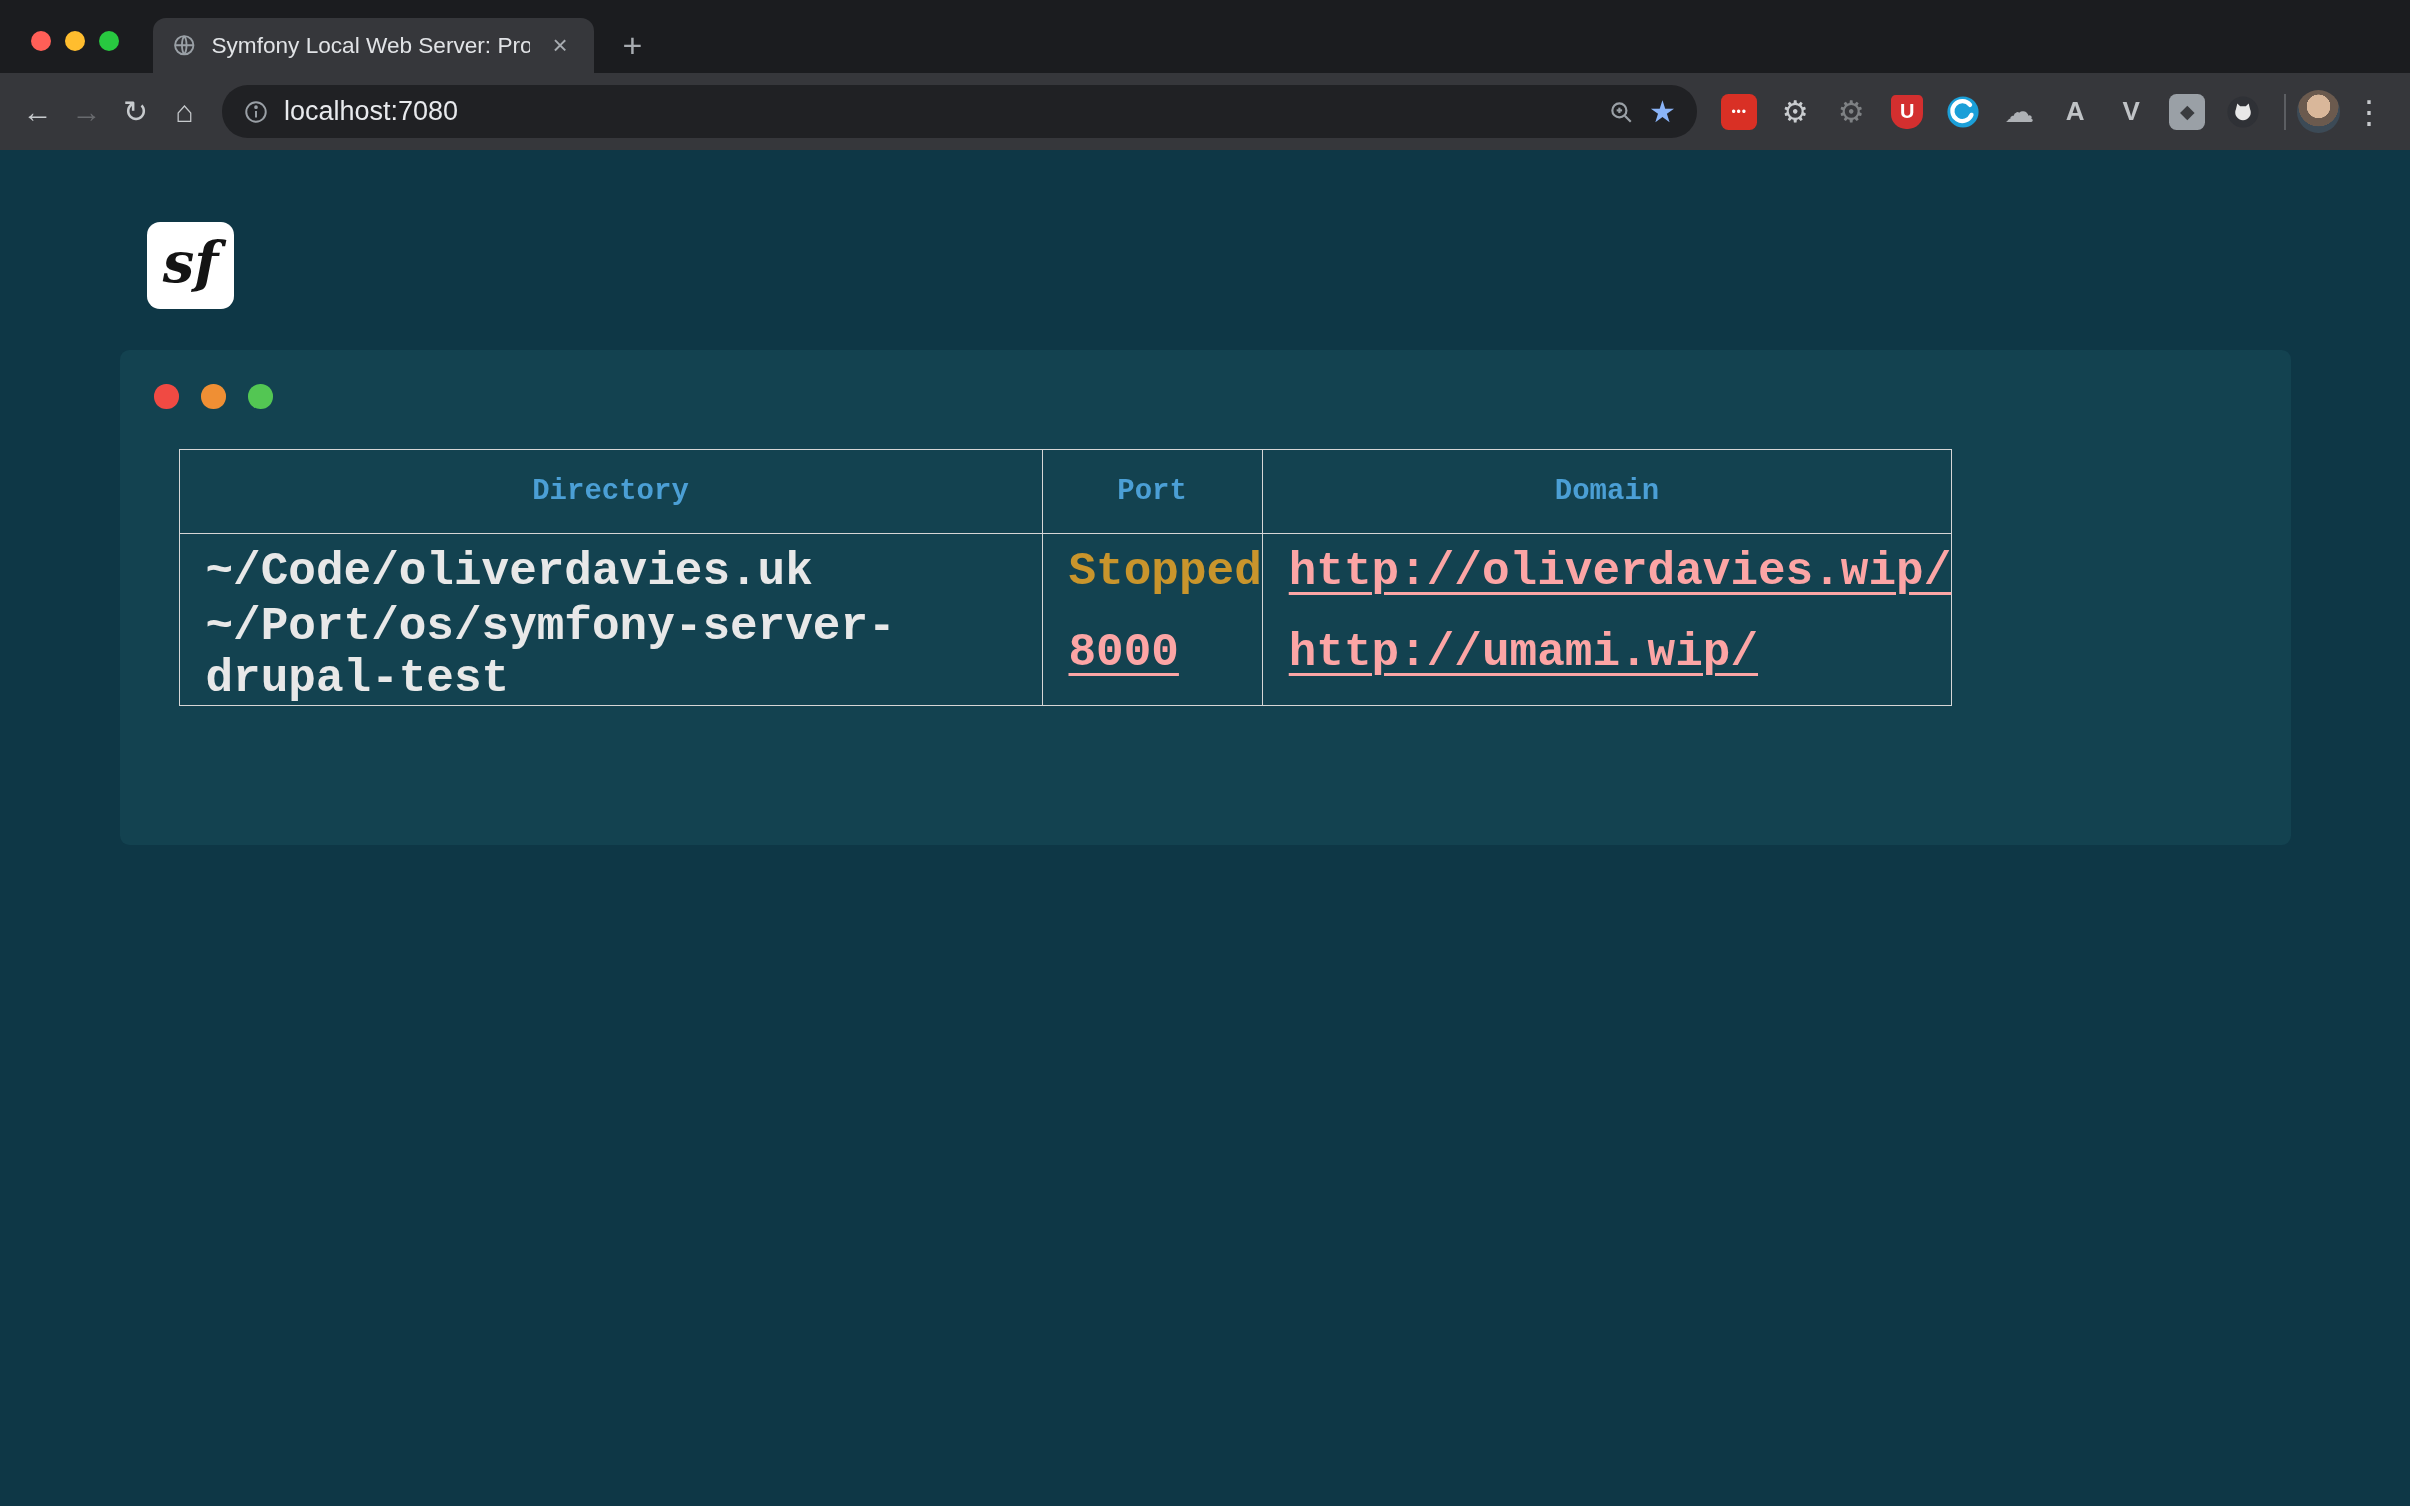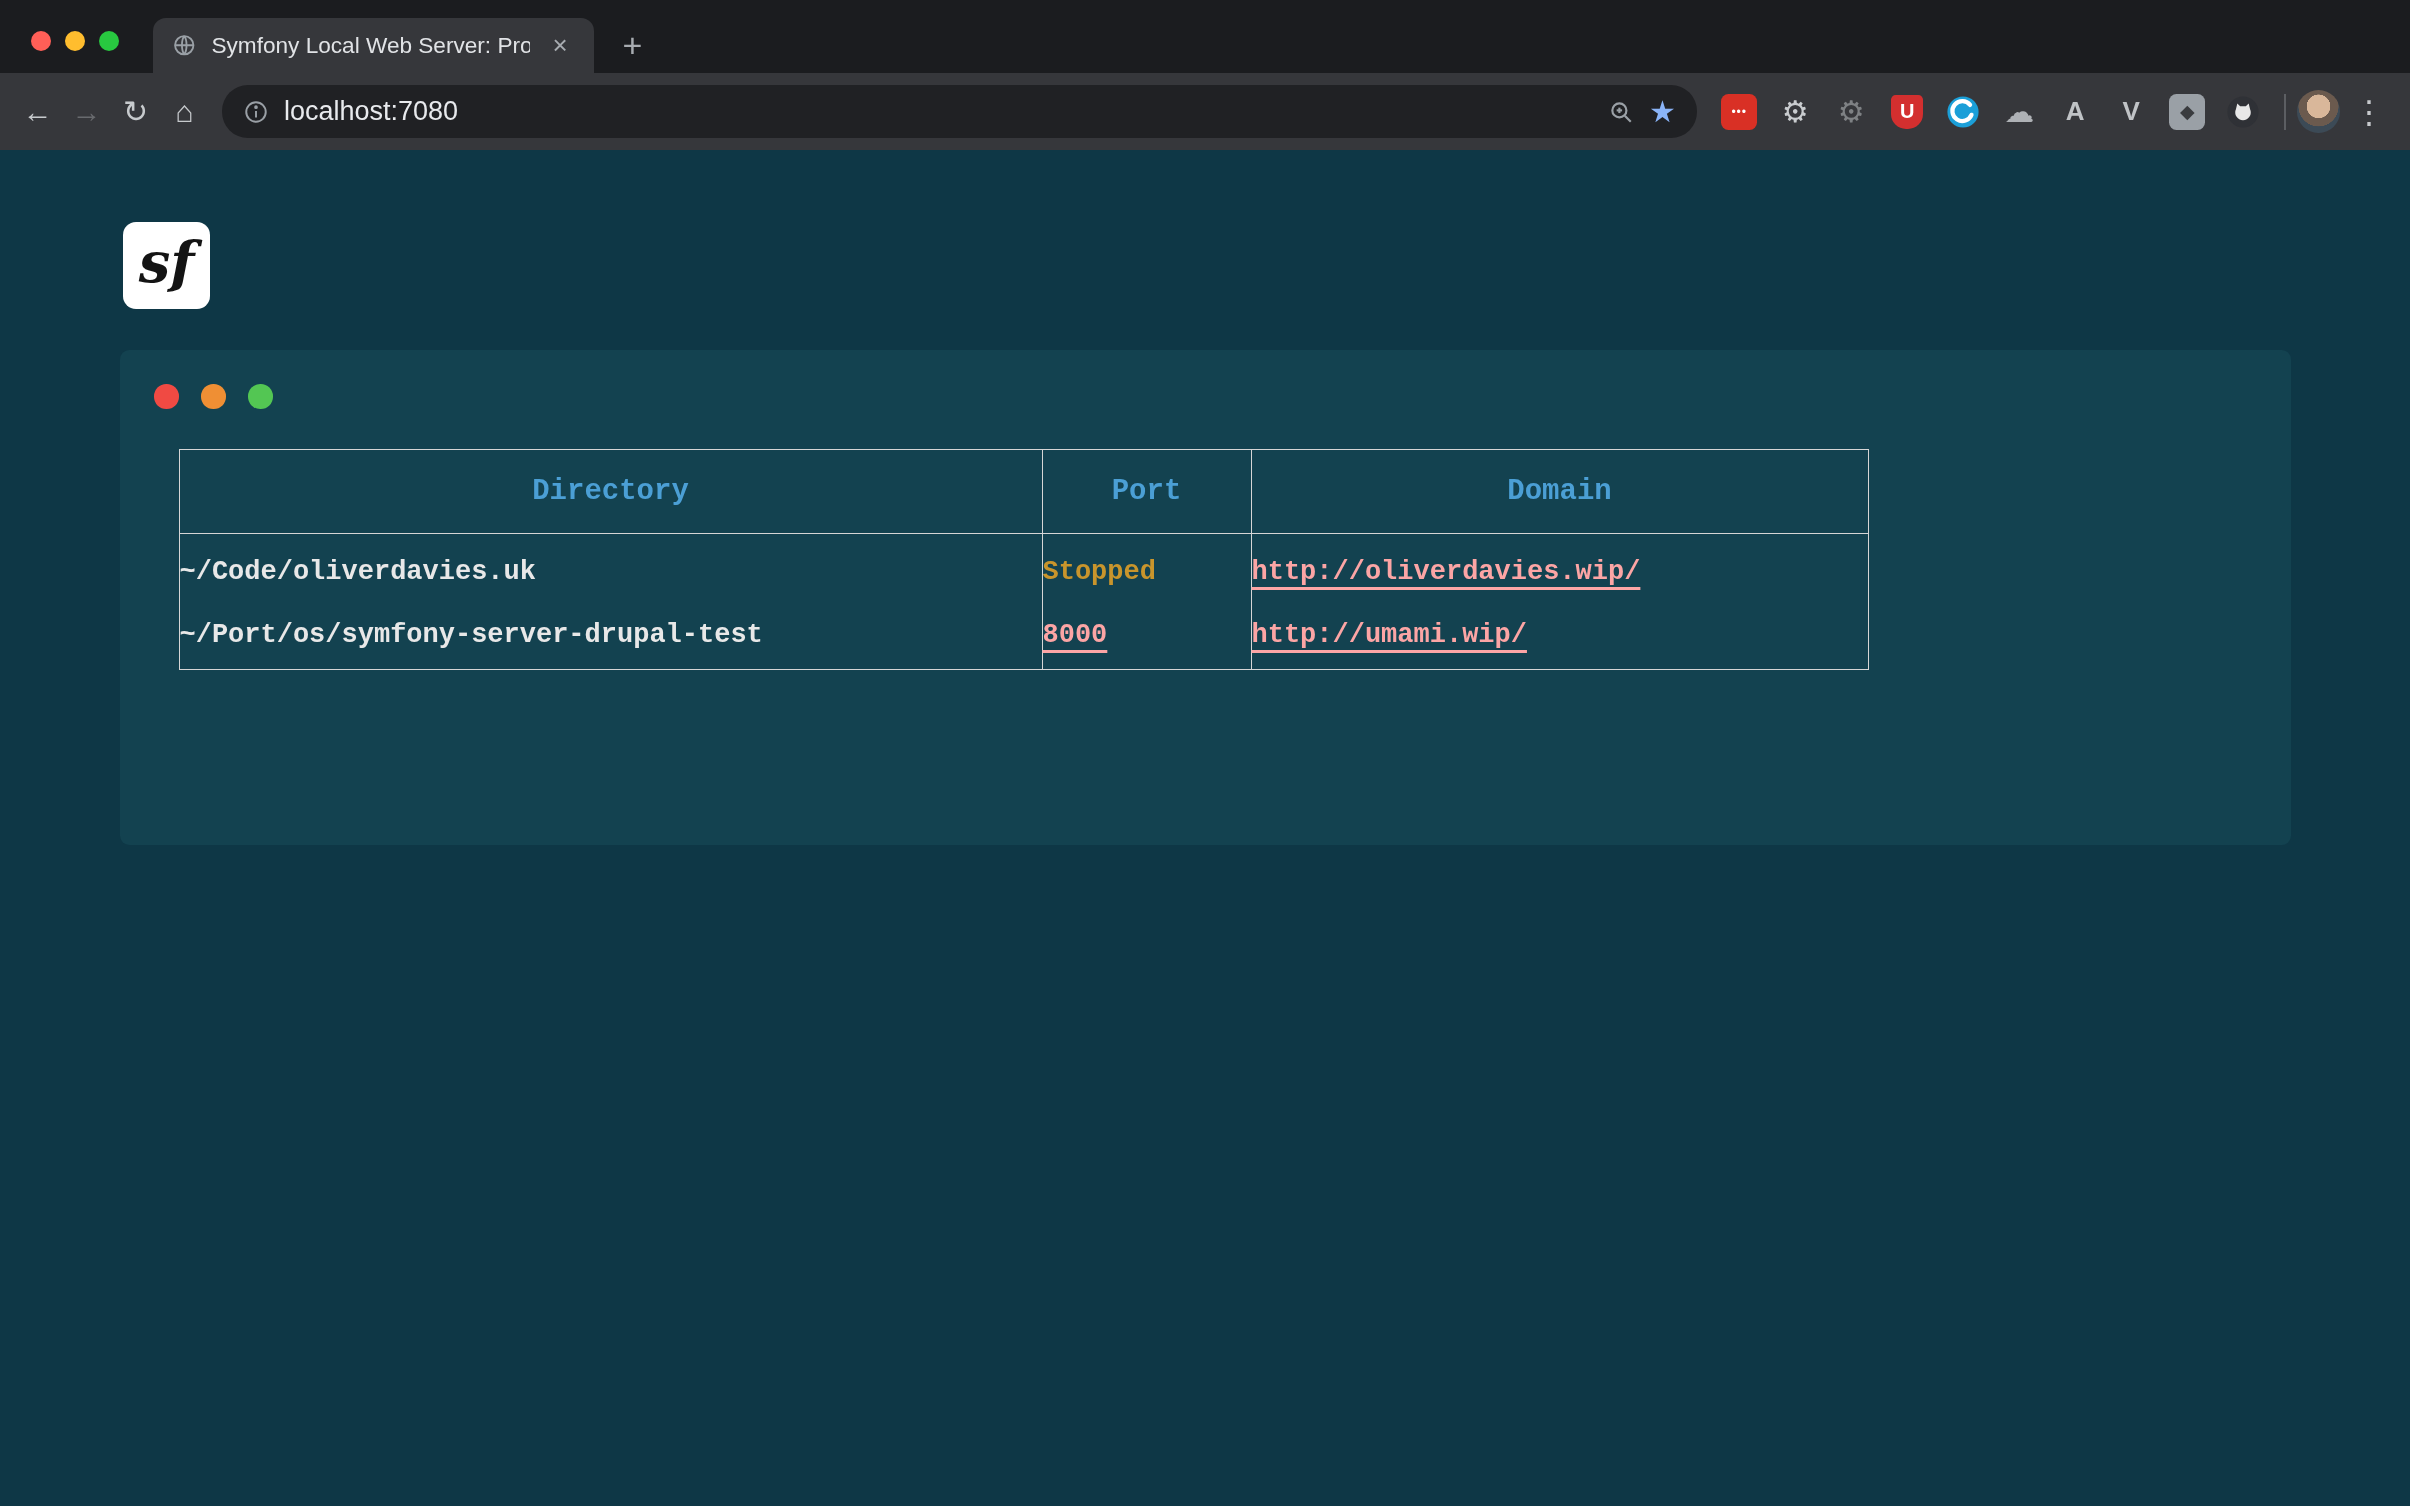--- a/index.html
+++ b/index.html
@@ -35,37 +35,37 @@
   .ext-cloud { color:#aeb1b5; font-size:30px; }
   .ext-letter { color:#c0c3c6; font-size:26px; font-weight:700; }
   .ext-misc { background:#9aa0a6; border-radius:7.5px; color:#3a3c3f; font-size:19px; }
   .divider { width:1.9px; height:36px; background:#5c5e62; margin:0 11.3px; flex:0 0 auto; }
   .avatar { width:43px; height:43px; border-radius:50%; flex:0 0 auto;
             background:radial-gradient(circle at 50% 38%, #d9b79a 0 34%, #6b5a4e 35% 58%, #3c4a56 59%); }
   .menu-btn { color:#c7cacd; font-size:32px; padding:0 13px; flex:0 0 auto; }
 
   
   .page { height:1356px; background:#0e3746; }
-  .page-header { display:flex; align-items:center; gap:30px; padding:72px 0 0 123px; }
+  .page-header { display:flex; align-items:center; gap:30px; padding:72px 0 0 123px;margin-left:24px; }
   .sf-logo { width:87px; height:87px; background:#ffffff; border-radius:13px; display:flex; align-items:center; justify-content:center; }
   .sf-logo span { font-family:"DejaVu Serif",serif; font-style:italic; font-weight:700; font-size:56px; color:#141414; margin-top:-7.5px; }
   .page-title { color:#ffffff; font-size:56px; letter-spacing:-0.9px; font-weight:400; }
 
   .panel { width:2171px; height:495px; margin:41px 0 0 120px; background:#134250; border-radius:9.4px; padding:34px 0 0 34px; }
   .panel-dots { display:flex; gap:22.6px; }
   .pdot { width:24.5px; height:24.5px; border-radius:50%; }
   .pdot.red { background:#f04a43; }
   .pdot.orange { background:#ef8f34; }
   .pdot.green { background:#53c653; }
 
   table.server-table { margin:40px 0 0 24.5px; border-collapse:collapse; border:1.9px solid #d6d6d6;
          font-family:"Liberation Mono","DejaVu Sans Mono",monospace; font-weight:700; table-layout:fixed; }
   .server-table th, .server-table td { border-left:1.9px solid #d6d6d6; border-right:1.9px solid #d6d6d6; }
   .server-table thead th { border-bottom:1.9px solid #d6d6d6; height:84px; font-size:29px; color:#4b9fd5; font-weight:700; }
-  .server-table td { height:68px; font-size:27px; color:#e8e8e8; text-align:left; vertical-align:middle; }
+  .server-table td { height:68px; font-size:46px; color:#e8e8e8; padding-left:26px; text-align:left; vertical-align:middle; }
   .server-table tbody tr:first-child td { padding-top:9.4px; }
   .col-dir { width:863px; }
   .col-port { width:209px; }
   .col-dom { width:617px; }
   td.stopped { color:#c9952c; }
   .server-table a { color:#fca5a5; text-decoration:underline; text-underline-offset:7.5px; text-decoration-thickness:2.8px; }
 </style>
 </head>
 <body>
 

